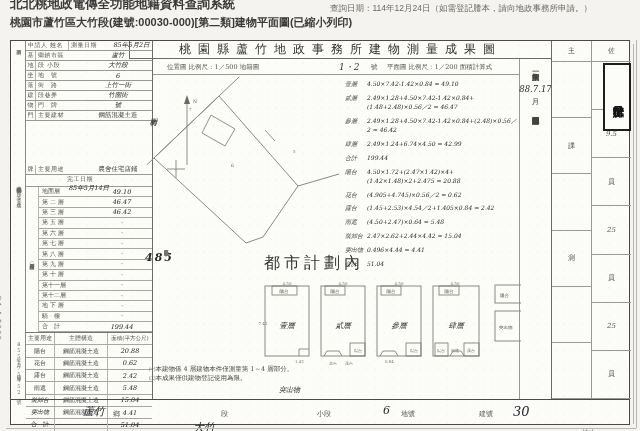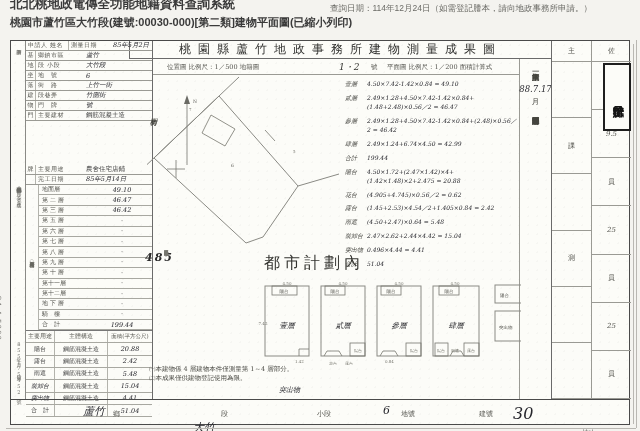--- a/index.html
+++ b/index.html
@@ -20,21 +20,21 @@
            box-sizing:border-box;display:flex;}
   #leftstrip{width:15px;border-right:1px solid #8a8a86;box-sizing:border-box;display:flex;
              flex-direction:column;align-items:center;justify-content:space-between;padding:4px 0;}
   #leftstrip span{font-size:5px;line-height:1.15;color:#6b6b66;}
   #leftmain{flex:1;display:flex;flex-direction:column;font-size:6px;}
   .lrow{display:flex;border-bottom:1px solid #9a9a94;align-items:center;}
   .lrow:last-child{border-bottom:none;}
   .gcell{width:9px;text-align:center;color:#55554f;border-right:1px solid #b3b3ac;align-self:stretch;
          display:flex;align-items:center;justify-content:center;}
   .lbl{width:44px;text-align:justify;padding:0 2px;color:#55554f;letter-spacing:0.5px;}
-  .val{flex:1;padding:0 2px;font-size:6.5px;}
+  .val{flex:1;padding:0 2px;font-size:6.5px;text-align:center;}
   
   .ftwrap{display:flex;border-bottom:1px solid #777;}
   .ftside{width:12px;border-right:1px solid #b3b3ac;display:flex;align-items:center;justify-content:center;}
   .ftside span{font-size:5px;color:#66665f;}
   .ftrows{flex:1;}
   .frow{display:flex;border-bottom:1px solid #a8a8a1;height:9.4px;align-items:center;}
   .frow .fl{width:50px;padding-left:3px;color:#55554f;}
   .frow .fv{flex:1;text-align:center;font-size:6.5px;}
   
   .ahead,.arow{display:flex;align-items:center;border-bottom:1px solid #a8a8a1;}
@@ -162,21 +162,21 @@
         <div class="lrow" style="height:11px;">
           <span class="gcell">門</span>
           <span class="lbl">主要建材</span>
           <span class="val">鋼筋混凝土造</span>
         </div>
         <div class="lrow" style="height:11px;margin-top:44px;">
           <span class="gcell">牌</span>
           <span class="lbl">主要用途</span>
           <span class="val">農舍住宅店鋪</span>
         </div>
-        <div class="lrow" style="height:11px;">
+        <div class="lrow" style="height:11px;flex-direction:column;">
           <span class="gcell"></span>
           <span class="lbl">完工日期</span>
           <span class="val hw">85年5月14日</span>
         </div>
 
         <div class="ftwrap">
           <div class="ftside">
             <span class="v">樓層面積（平方公尺）</span>
           </div>
           <div class="ftrows">
@@ -242,20 +242,25 @@
         <div>
           <div class="ahead">
             <span class="cu">主要用途</span>
             <span class="cs">主體構造</span>
             <span class="ca" style="font-size:5.5px;">面積(平方公尺)</span>
           </div>
           <div class="arow">
               <span class="cu">陽台</span>
               <span class="cs">鋼筋混凝土造</span>
               <span class="ca hw">20.88</span>
+            </div>
+          <div class="arow">
+              <span class="cu">花台</span>
+              <span class="cs">鋼筋混凝土造</span>
+              <span class="ca hw">0.62</span>
             </div>
           <div class="arow">
               <span class="cu">露台</span>
               <span class="cs">鋼筋混凝土造</span>
               <span class="ca hw">2.42</span>
             </div>
           <div class="arow">
               <span class="cu">雨遮</span>
               <span class="cs">鋼筋混凝土造</span>
               <span class="ca hw">5.48</span>
@@ -453,21 +458,21 @@
 
     <div id="bottomstrip">
       <span class="bv hw" style="left:72px;font-size:11px;">蘆竹</span>
       <span class="lb" style="left:102px;">鄉</span>
       <span class="bv hw" style="left:182px;font-size:11px;margin-top:16px;">大竹</span>
       <span class="lb" style="left:210px;">段</span>
       <span class="lb" style="left:306px;">小段</span>
       <span class="bv hw" style="left:372px;font-size:11px;">6</span>
       <span class="lb" style="left:390px;">地號</span>
       <span class="lb" style="left:468px;">建號</span>
-      <span class="bv hw" style="left:502px;font-size:16px;">30</span>
+      <span class="bv hw" style="left:502px;font-size:13px;">30</span>
       <span class="lb" style="left:571px;margin-top:19px;">棟次</span>
     </div>
 
   </div>
 
   <div class="edge" style="left:633px;top:44px;width:1px;height:380px;"></div>
   <div class="edge" style="left:636px;top:40px;width:1px;height:388px;"></div>
   <div class="edge" style="left:6px;top:428px;width:630px;height:1px;"></div>
 
 </div>

